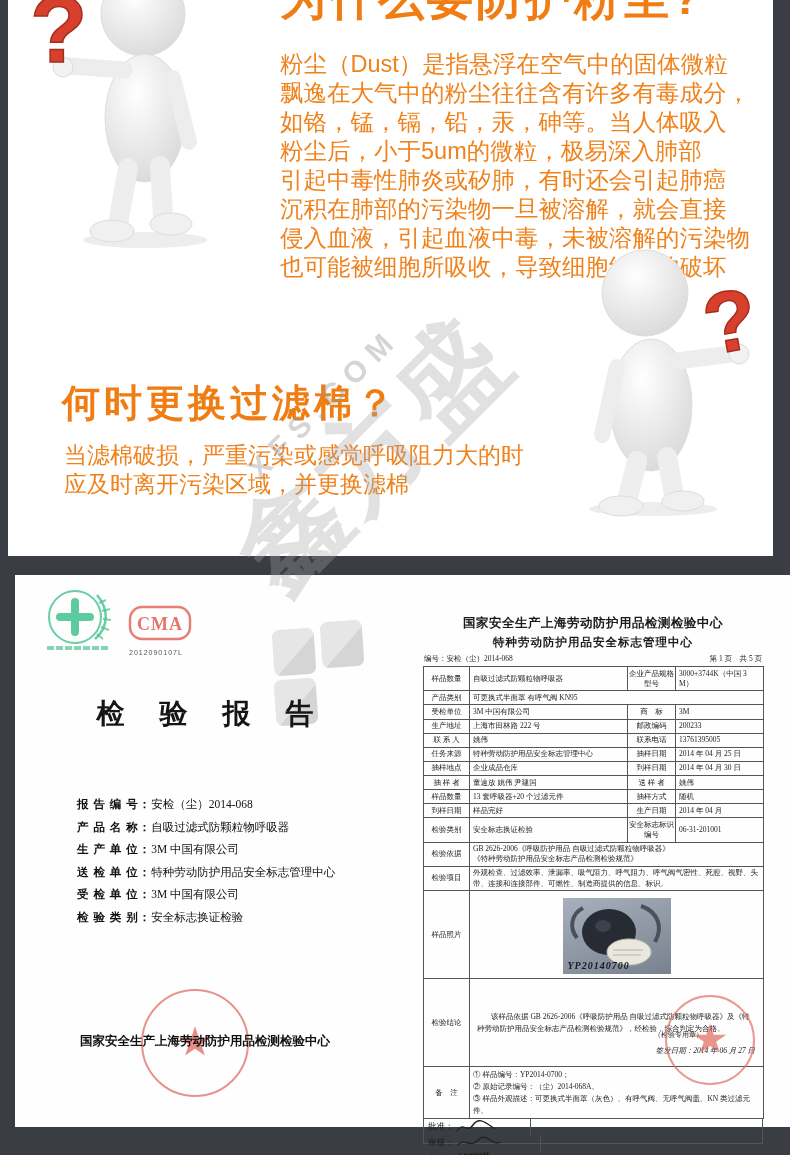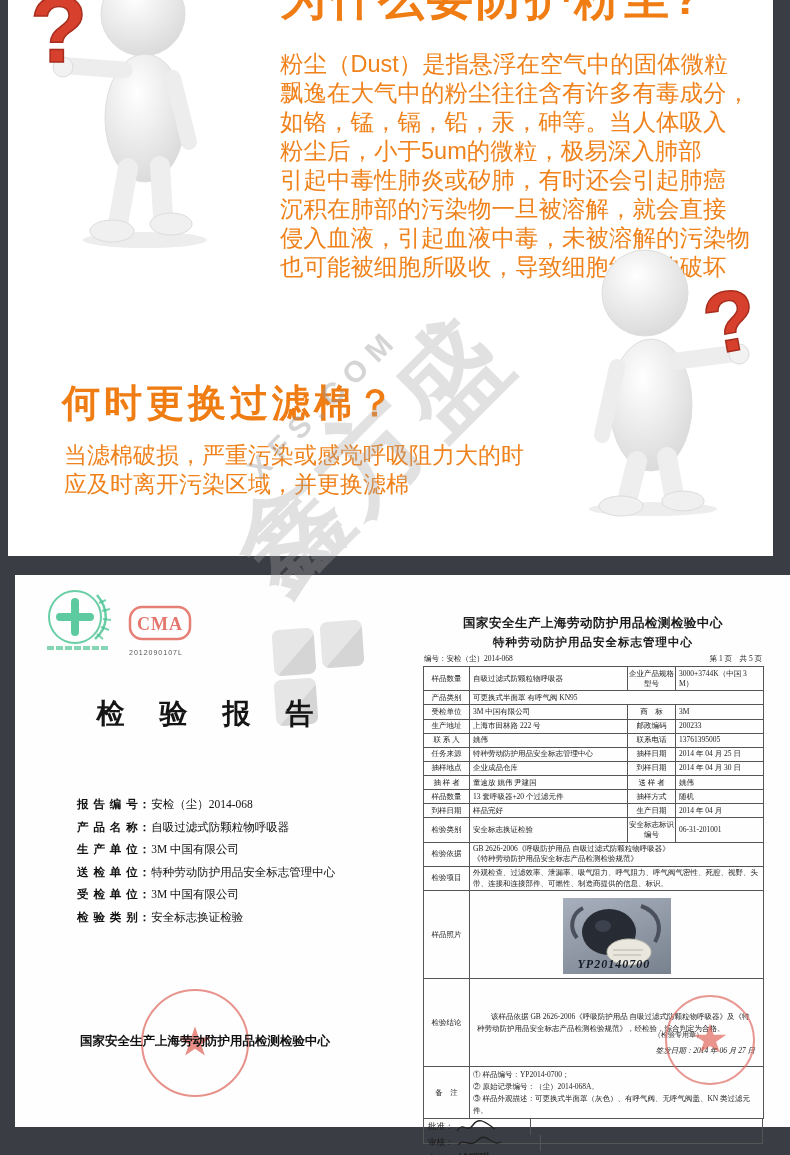--- a/index.html
+++ b/index.html
@@ -47,21 +47,21 @@
   
   .page-right{position:absolute;left:408px;top:40px;width:340px;}
   .rp-org{font-size:12.5px;font-weight:bold;text-align:center;letter-spacing:.5px;}
   .rp-title{font-size:11.5px;font-weight:bold;text-align:center;margin-top:3px;letter-spacing:1px;}
   .rp-meta{display:flex;justify-content:space-between;font-size:7.5px;margin:4px 1px 2px 1px;color:#222;}
   table.rp{width:100%;border-collapse:collapse;table-layout:fixed;font-size:7.5px;color:#222;}
   table.rp td{border:1px solid #555;padding:1.5px 3px;line-height:1.35;vertical-align:middle;word-break:break-all;}
   table.rp td.lbl{text-align:center;padding:1.5px 1px;}
   td.photo-cell{height:84px;vertical-align:top;text-align:center;}
   .photo{width:108px;height:76px;margin:3px auto 0 auto;position:relative;background:linear-gradient(160deg,#a7b0bc,#78818e);}
-  .photo-cap{position:absolute;left:15px;bottom:2px;font-size:12px;font-weight:bold;font-style:italic;color:#141b26;letter-spacing:1px;}
+  .photo-cap{position:absolute;left:5px;bottom:2px;font-size:10px;font-weight:bold;font-style:italic;color:#141b26;letter-spacing:1px;}
   td.concl-cell{height:84px;vertical-align:top;position:relative;}
   .concl-text{text-indent:14px;padding:3px 4px;line-height:1.55;}
   .stamp-note{position:absolute;right:60px;bottom:26px;font-size:7px;color:#333;}
   .issue-line{position:absolute;right:8px;bottom:10px;font-size:7.5px;font-style:italic;color:#222;}
   .rp-stamp{right:8px;top:16px;width:86px;height:86px;opacity:.8;z-index:4;}
   .remarks div{line-height:1.6;}
   .sign-row{display:flex;border:1px solid #555;border-top:none;height:24px;font-size:8.5px;flex-direction:column;}
   .sign-cell{display:flex;align-items:center;padding:0 4px;border-right:1px solid #555;}
   .sign-cell:last-child{border-right:none;}
   .sc1{width:29%}.sc2{width:32%}.sc3{width:39%}

